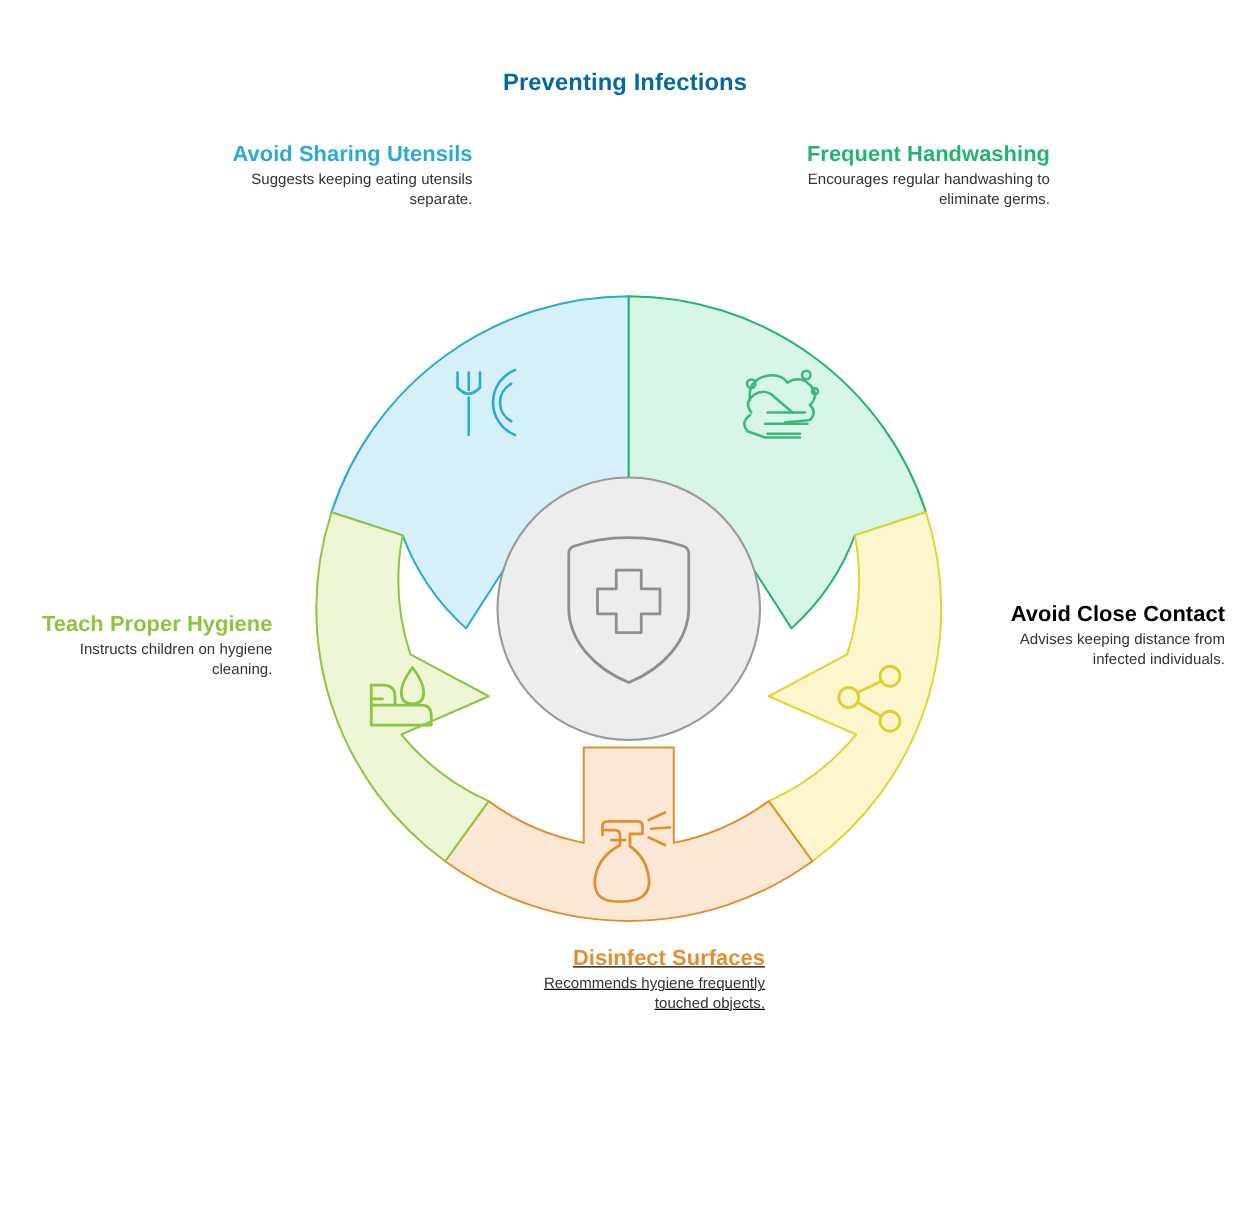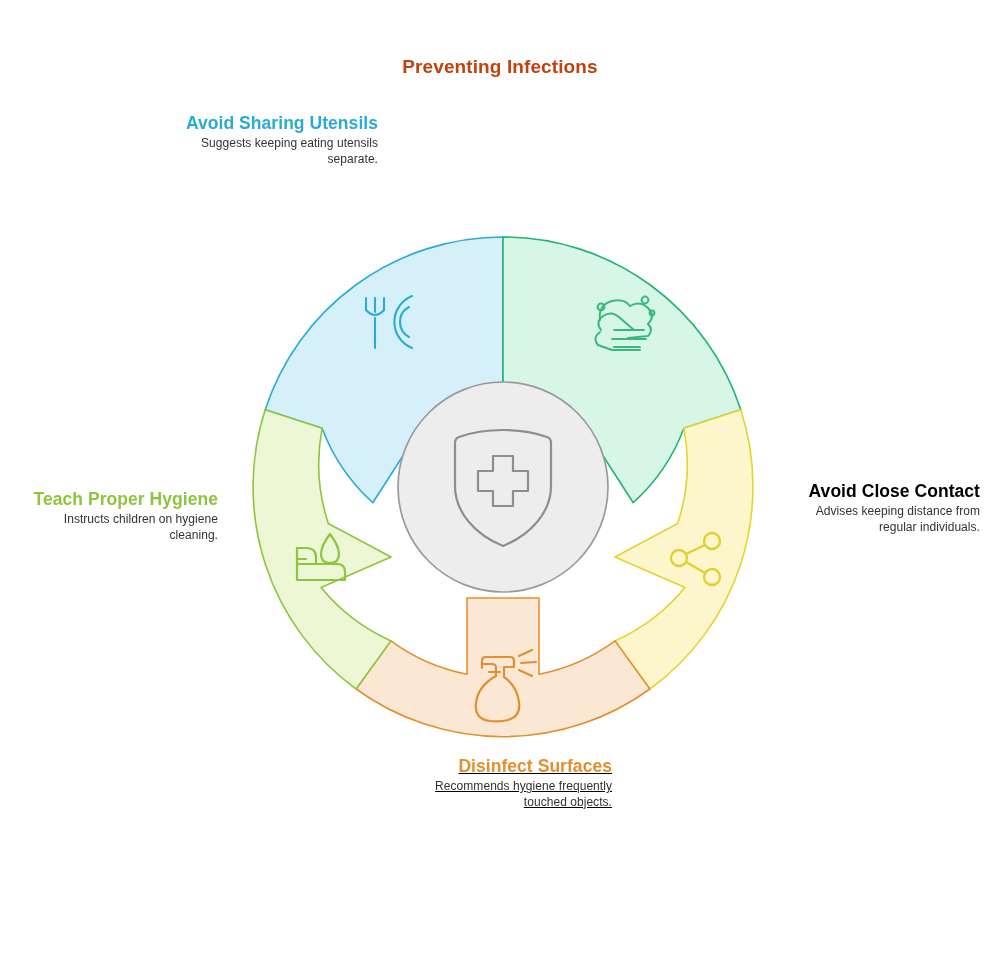--- a/index.html
+++ b/index.html
@@ -16,21 +16,21 @@
   }
   #stage { position: absolute; inset: 0; }
 
   #chart-title {
     position: absolute;
     left: 0; right: 0;
     top: 56px;
     text-align: center;
     font-size: 19px;
     font-weight: bold;
-    color: #c2410c;
+    color: #0369a1;
     letter-spacing: 0.1px;
   }
 
   svg.wheel {
     position: absolute;
     left: 0; top: 0;
     width: 1000px; height: 979px;
     overflow: visible;
   }
 
@@ -191,24 +191,28 @@
                  L 478 471 L 493 471 Z"></path>
       </g>
     </g>
   </svg>
 
   <div class="callout" id="callout-utensils">
     <div class="c-title" style="color:#29abd6">Avoid Sharing Utensils</div>
     <div class="c-desc">Suggests keeping eating utensils separate.</div>
   </div>
 
+  <div class="callout" id="callout-handwashing">
+    <div class="c-title" style="color:#21b573">Frequent Handwashing</div>
+    <div class="c-desc">Encourages regular handwashing to eliminate germs.</div>
+  </div>
 
   <div class="callout" id="callout-close-contact">
     <div class="c-title" style="color:#000000">Avoid Close Contact</div>
-    <div class="c-desc">Advises keeping distance from regular individuals.</div>
+    <div class="c-desc">Advises keeping distance from infected individuals.</div>
   </div>
 
   <div class="callout" id="callout-disinfect">
     <div class="c-title" style="color:#e2902f">Disinfect Surfaces</div>
     <div class="c-desc">Recommends hygiene frequently touched objects.</div>
   </div>
 
   <div class="callout" id="callout-hygiene">
     <div class="c-title" style="color:#8cc63e">Teach Proper Hygiene</div>
     <div class="c-desc">Instructs children on hygiene cleaning.</div>

